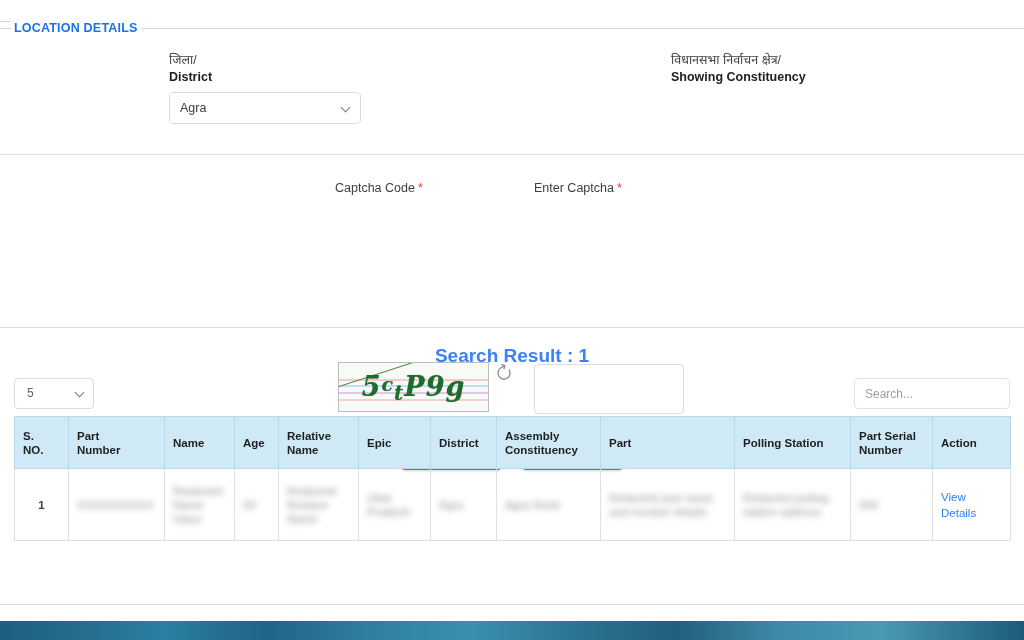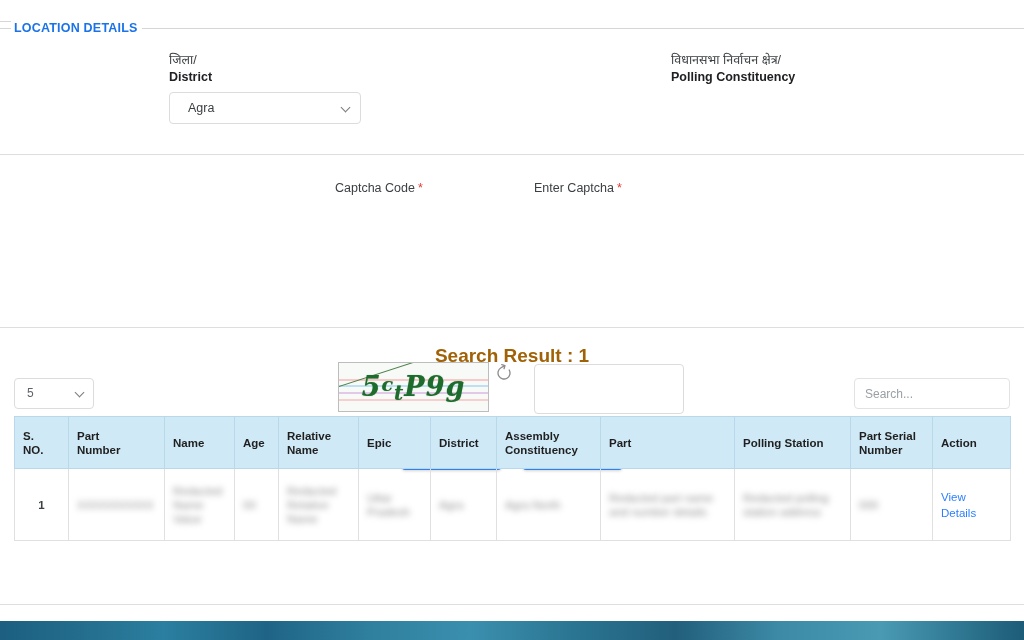--- a/index.html
+++ b/index.html
@@ -82,21 +82,21 @@
     height: 32px;
   }
   select.styled {
     appearance: none;
     -webkit-appearance: none;
     width: 100%;
     height: 32px;
     border: 1px solid #dcdcdc;
     border-radius: 4px;
     background: #fff;
-    padding: 0 26px 0 18px;
+    padding: 0 26px 0 10px;
     font-family: "Liberation Sans", sans-serif;
     font-size: 12.5px;
     color: #3c4043;
     line-height: 30px;
     outline: none;
   }
   .caret {
     position: absolute;
     right: 10px; top: 12px;
     width: 9px; height: 9px;
@@ -221,21 +221,21 @@
 
   
   .results {
     position: relative;
     padding: 0;
   }
   .result-title {
     text-align: center;
     font-size: 19px;
     font-weight: bold;
-    color: #a16207;
+    color: #3b82f6;
     padding-top: 16px;
     line-height: 24px;
   }
 
   .table-controls {
     position: relative;
     height: 44px;
     margin-top: 4px;
   }
   .len-select {
@@ -355,21 +355,21 @@
         <div class="select-wrap">
           <select class="styled">
             <option>Agra</option>
           </select>
           <span class="caret"></span>
         </div>
       </div>
 
       <div class="field-block constituency">
         <div class="label-hi">विधानसभा निर्वाचन क्षेत्र/</div>
-        <div class="label-en">Polling Constituency</div>
+        <div class="label-en">Showing Constituency</div>
       </div>
 
     </div>
   </div>
 
   <hr class="hr-full">
 
   <div class="captcha-section">
 
     <div class="cap-label lbl-captcha-code">

